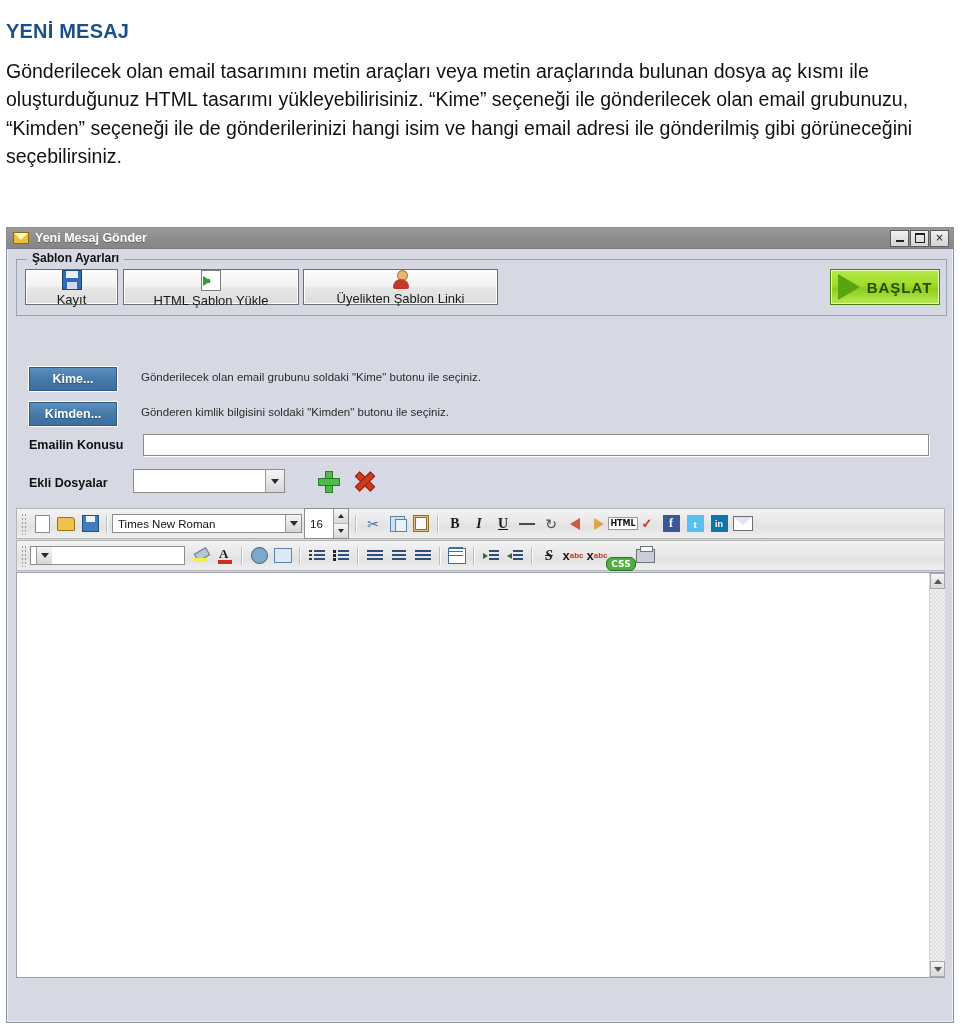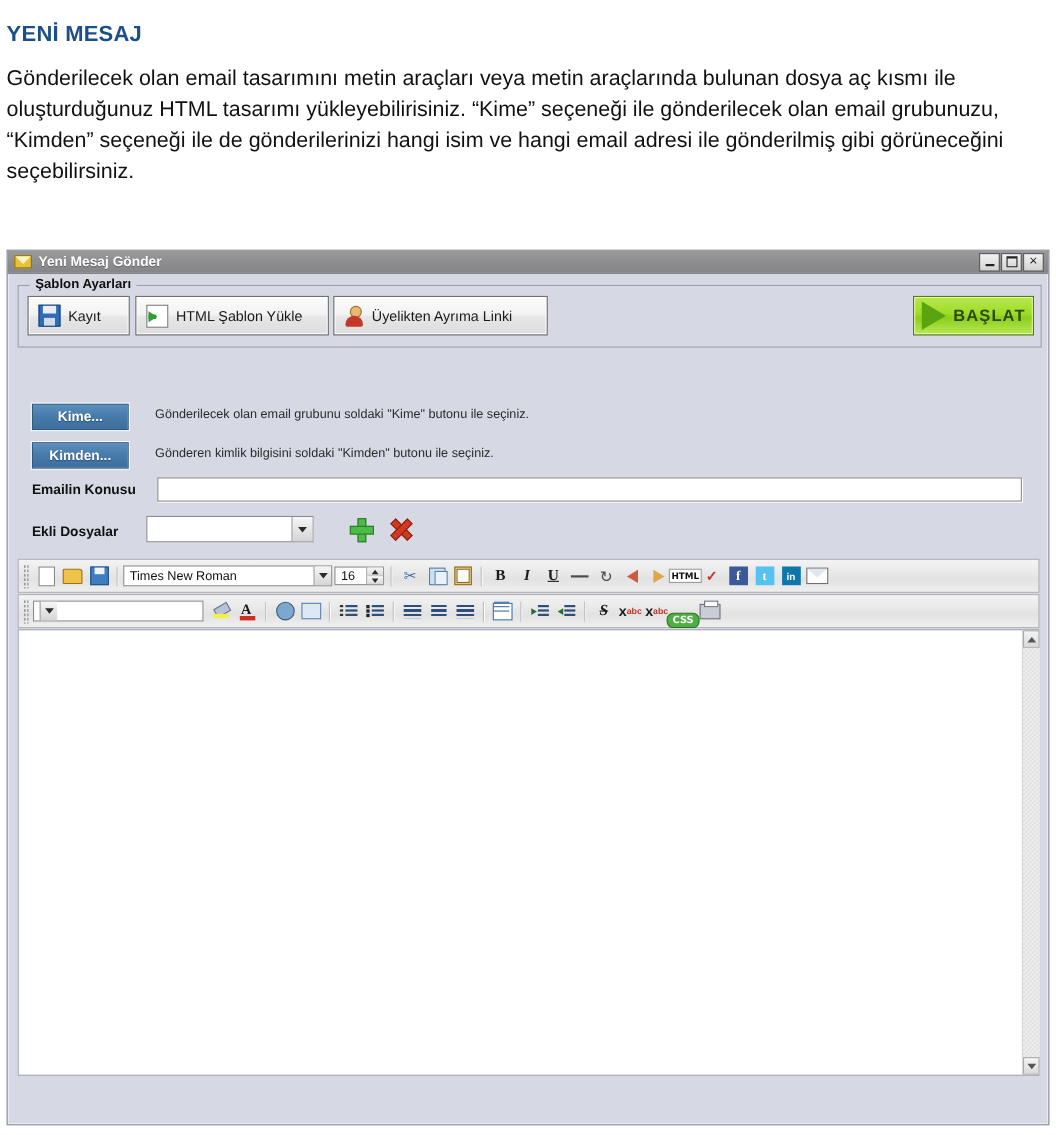--- a/index.html
+++ b/index.html
@@ -89,24 +89,25 @@
   }
 
   
   .tbtn{
     position:absolute;
     height:36px;
     background:linear-gradient(to bottom,#fcfcfc 0%,#f2f2f2 48%,#e7e7e7 52%,#dcdcdc 100%);
     border:1px solid #707070;
     box-shadow:0 0 0 1px #ffffff inset;
     display:flex;align-items:center;
-    padding:0 9px;gap:7px;
+    padding:0 0;gap:2px;
     font-size:13px;color:#1a1a1a;
     box-sizing:border-box;
     white-space:nowrap;
+    flex-direction:column;
   }
   .tbtn .lbl{font-size:13px;}
 
   .ico{flex:none;display:block;position:relative;}
 
   
   .ico-save{width:18px;height:18px;background:#2f6cb5;border:1px solid #1c4576;}
   .ico-save:before{content:"";position:absolute;left:3px;top:0;width:12px;height:7px;background:#e9eef6;}
   .ico-save:after{content:"";position:absolute;left:4px;bottom:0;width:10px;height:7px;background:#cfdcee;}
 
@@ -243,21 +244,21 @@
     height:19px;width:190px;flex:none;
     background:#ffffff;border:1px solid #8c8c8c;
     display:flex;align-items:center;
     font-size:11.5px;color:#111;padding-left:5px;
     box-sizing:border-box;margin-right:2px;
   }
   .fontbox .nm{flex:1;white-space:nowrap;overflow:hidden;}
   .fontbox .ab{width:15px;height:100%;background:linear-gradient(to bottom,#f6f6f6,#d5d5d5);border-left:1px solid #9a9a9a;display:flex;align-items:center;justify-content:center;}
 
   .sizebox{
-    height:17px;width:45px;flex:none;
+    height:31px;width:45px;flex:none;
     background:#ffffff;border:1px solid #8c8c8c;
     display:flex;align-items:center;box-sizing:border-box;
     font-size:11.5px;color:#111;padding-left:5px;margin-right:2px;
   }
   .sizebox .nm{flex:1;}
   .spin{width:14px;height:100%;display:flex;flex-direction:column;border-left:1px solid #9a9a9a;}
   .spin i{flex:1;background:linear-gradient(to bottom,#f6f6f6,#d8d8d8);border-bottom:1px solid #b8b8b8;display:flex;align-items:center;justify-content:center;}
   .caret-up{width:0;height:0;border-left:3px solid transparent;border-right:3px solid transparent;border-bottom:4px solid #2a2a2a;}
   .caret-dn2{width:0;height:0;border-left:3px solid transparent;border-right:3px solid transparent;border-top:4px solid #2a2a2a;}
 
@@ -385,21 +386,21 @@
     <span class="lbl">Kayıt</span>
   </div>
 
   <div class="tbtn" style="left:116px;top:41px;width:176px;">
     <span class="ico ico-upl"></span>
     <span class="lbl">HTML Şablon Yükle</span>
   </div>
 
   <div class="tbtn" style="left:296px;top:41px;width:195px;">
     <span class="ico ico-user"></span>
-    <span class="lbl">Üyelikten Ayrıma Linki</span>
+    <span class="lbl">Üyelikten Şablon Linki</span>
   </div>
 
 
   <div class="start-btn" style="left:823px;top:41px;width:110px;">
     <span class="play"></span>
     <span class="lbl">BAŞLAT</span>
   </div>
 
 
   <div class="bluebtn" style="left:22px;top:139px;width:88px;">Kime...</div>

